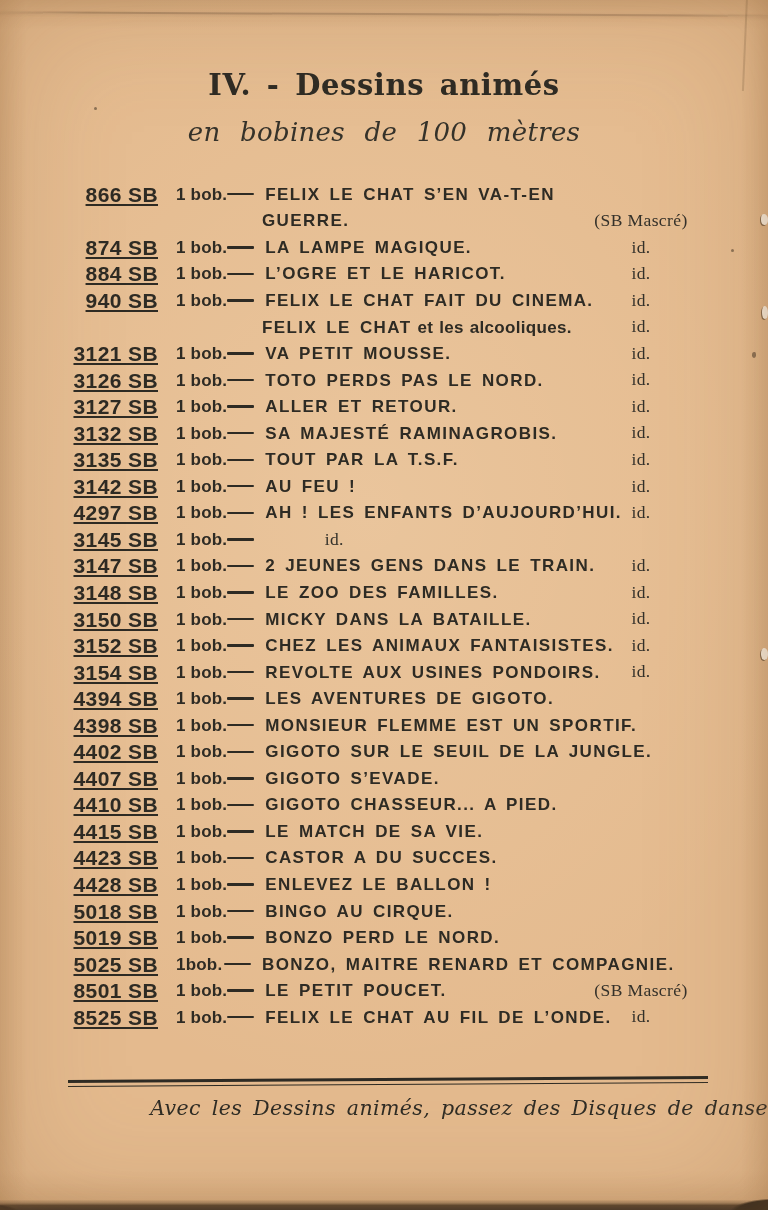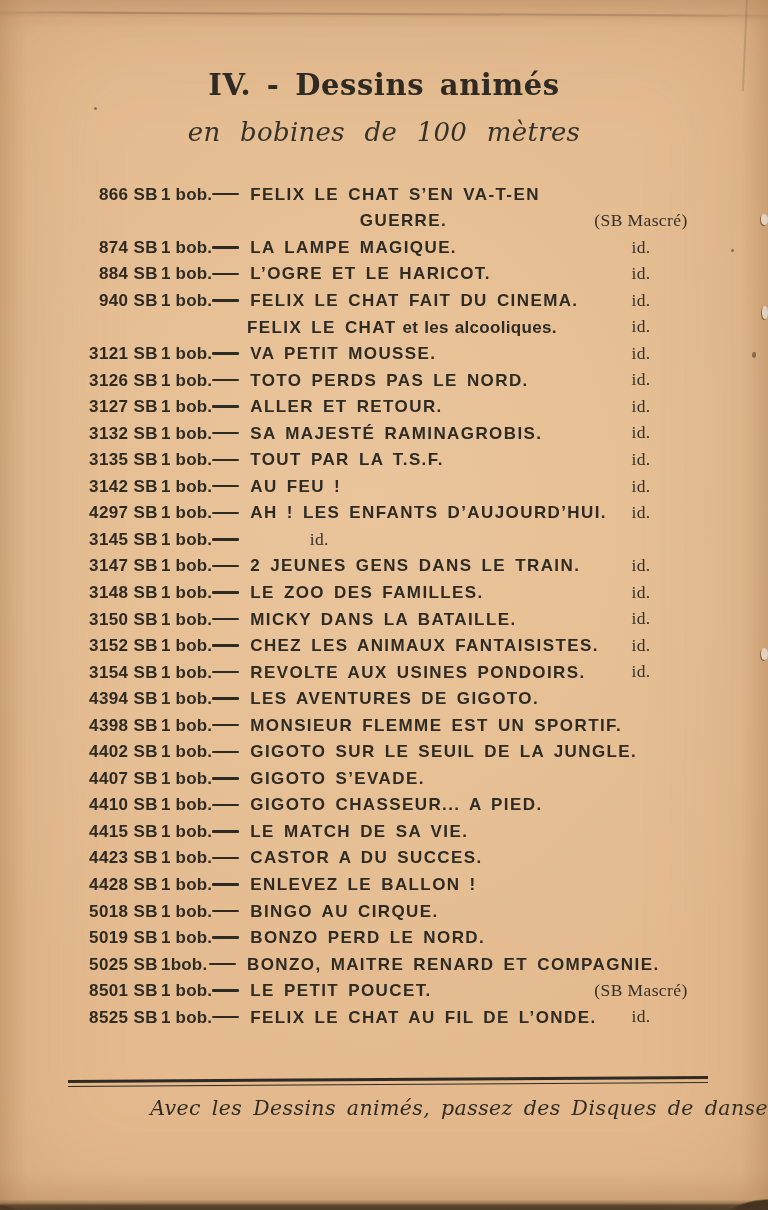--- a/index.html
+++ b/index.html
@@ -35,29 +35,29 @@
   .subtitle{
     margin-top:15px;font-family:"DejaVu Serif",serif;font-style:italic;
     font-size:26px;word-spacing:11px;letter-spacing:0.3px;color:#35322a;
   }
   
   .list{position:absolute;top:181px;left:0;right:0;}
   .row{
     display:flex;align-items:center;height:26.55px;line-height:1;
     padding-left:70px;padding-right:58px;white-space:nowrap;
   }
-  .num{flex:0 0 88px;text-align:right;font-weight:700;font-size:17px;letter-spacing:0.4px;}
-  .bob{flex:0 0 48px;margin-left:3px;font-weight:700;font-size:17px;letter-spacing:0.2px;}
+  .num{flex:0 0 88px;text-align:right;font-weight:700;font-size:21px;letter-spacing:0.4px;text-decoration:underline;}
+  .bob{flex:0 0 48px;margin-left:18px;font-weight:700;font-size:17px;letter-spacing:0.2px;}
   .dash{flex:0 0 38px;display:flex;align-items:center;}
   .dash i{display:block;width:27px;height:2.4px;background:var(--ink);border-radius:1px;}
   .title{
     flex:1 1 auto;min-width:0;font-weight:700;font-size:17px;
     letter-spacing:1.4px;word-spacing:3px;overflow:visible;
   }
-  .title.align-right{text-align:center;padding-right:12px;}
+  .title.align-right{text-align:left;padding-right:12px;}
   .title .tail{letter-spacing:0.3px;word-spacing:1px;}
   .note{
     flex:0 0 138px;text-align:center;
     font-family:Liberation Serif, serif;font-weight:400;font-size:17.5px;
     letter-spacing:0.4px;color:#34312a;
   }
   
   .rule{position:absolute;top:1078px;left:68px;width:640px;transform:rotate(-0.35deg);}
   .rule .r1{height:2.6px;background:var(--ink);}
   .rule .r2{height:1.5px;background:var(--ink);margin-top:3px;}

